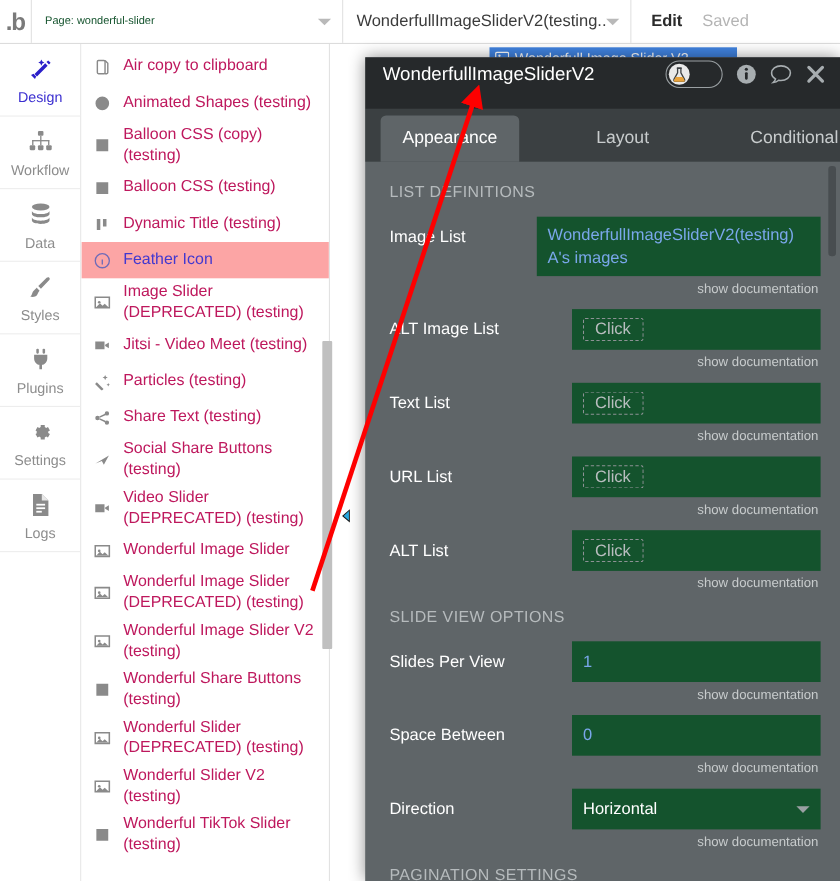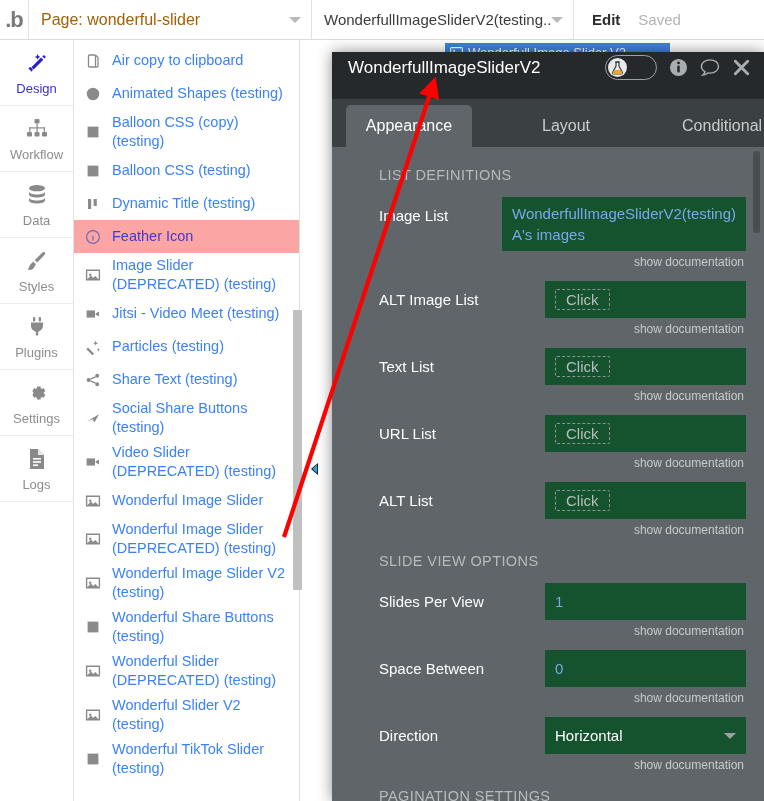--- a/index.html
+++ b/index.html
@@ -19,21 +19,21 @@
   }
   .logo-cell {
     width: 29px; display: flex; align-items: center; justify-content: center;
     border-right: 1px solid #e2e2e2;
   }
   .logo-b { font-size: 22px; font-weight: bold; color: #7a7a7a; line-height: 1; letter-spacing:-1px;}
   .page-select {
     flex: 0 0 283px; display: flex; align-items: center; padding: 0 10px 0 12px;
     border-right: 1px solid #e2e2e2; position: relative;
   }
-  .page-select .label { font-size: 16px; color: #a16207; white-space: nowrap; }
+  .page-select .label { font-size: 10px; color: #14532d; white-space: nowrap; }
   .caret-down {
     width: 0; height: 0; border-left: 6px solid transparent; border-right: 6px solid transparent;
     border-top: 6px solid #b9b9b9; margin-left: auto;
   }
   .elem-select {
     flex: 0 0 ataper; width: 262px; display: flex; align-items: center; padding: 0 10px 0 12px;
     border-right: 1px solid #e2e2e2;
   }
   .elem-select .label { font-size: 15px; color: #3b3b3b; white-space: nowrap; overflow:hidden;}
   .edit-cell { display: flex; align-items: center; gap: 18px; padding-left: 18px; }
@@ -61,21 +61,21 @@
     background: #ffffff; border-right: 1px solid #e2e2e2; overflow: hidden;
     padding-top: 4px;
   }
   .el-row {
     display: flex; align-items: center; gap: 11px; padding: 3px 8px 3px 10px;
     min-height: 33px; cursor: pointer;
   }
   .el-row.selected { background: #fca5a5; }
   .el-ico { width: 17px; min-width: 17px; display:flex; align-items:center; justify-content:center; color:#8a8a8a;}
   .el-ico svg { display:block; }
-  .el-txt { font-size: 14.5px; color: #3b82f6; line-height: 19px; }
+  .el-txt { font-size: 14.5px; color: #be185d; line-height: 19px; }
   .el-row.selected .el-txt { color: #4338cf; }
 
   .ellist-scroll {
     position: absolute; left: 293px; top: 310px; width: 9px; height: 280px;
     background: #c0c0c0; border-radius: 1px; z-index: 6;
   }
 
   
   .canvas {
     position: absolute; top: 40px; left: 300px; right: 0; bottom: 0;
@@ -127,21 +127,21 @@
   .tab {
     height: 42px; display: flex; align-items: center; justify-content: center;
     font-size: 16px; color: #c8cccd; cursor: pointer; padding: 0 22px;
   }
   .tab.active {
     background: #5f6568; color: #ffffff;
     border-top-left-radius: 5px; border-top-right-radius: 5px;
     margin-left: 14px; min-width: 126px;
   }
 
-  .modal-body { flex: 1 1 auto; position: relative; overflow: hidden; padding: 16px 18px 0 34px; margin-left: 13px; }
+  .modal-body { flex: 1 1 auto; position: relative; overflow: hidden; padding: 16px 18px 0 22px; }
   .panel-scroll {
     position: absolute; right: 4px; top: 4px; width: 7px; height: 82px;
     background: #484d50; border-radius: 3px;
   }
   .section-title {
     font-size: 14.5px; color: #b6bbbd; letter-spacing: .4px; margin: 4px 0 14px 0;
   }
   .prop-row { display: flex; align-items: flex-start; margin-bottom: 2px; }
   .prop-label { width: 166px; font-size: 15px; color: #ffffff; padding-top: 10px; }
   .prop-ctrl { flex: 1 1 auto; }

